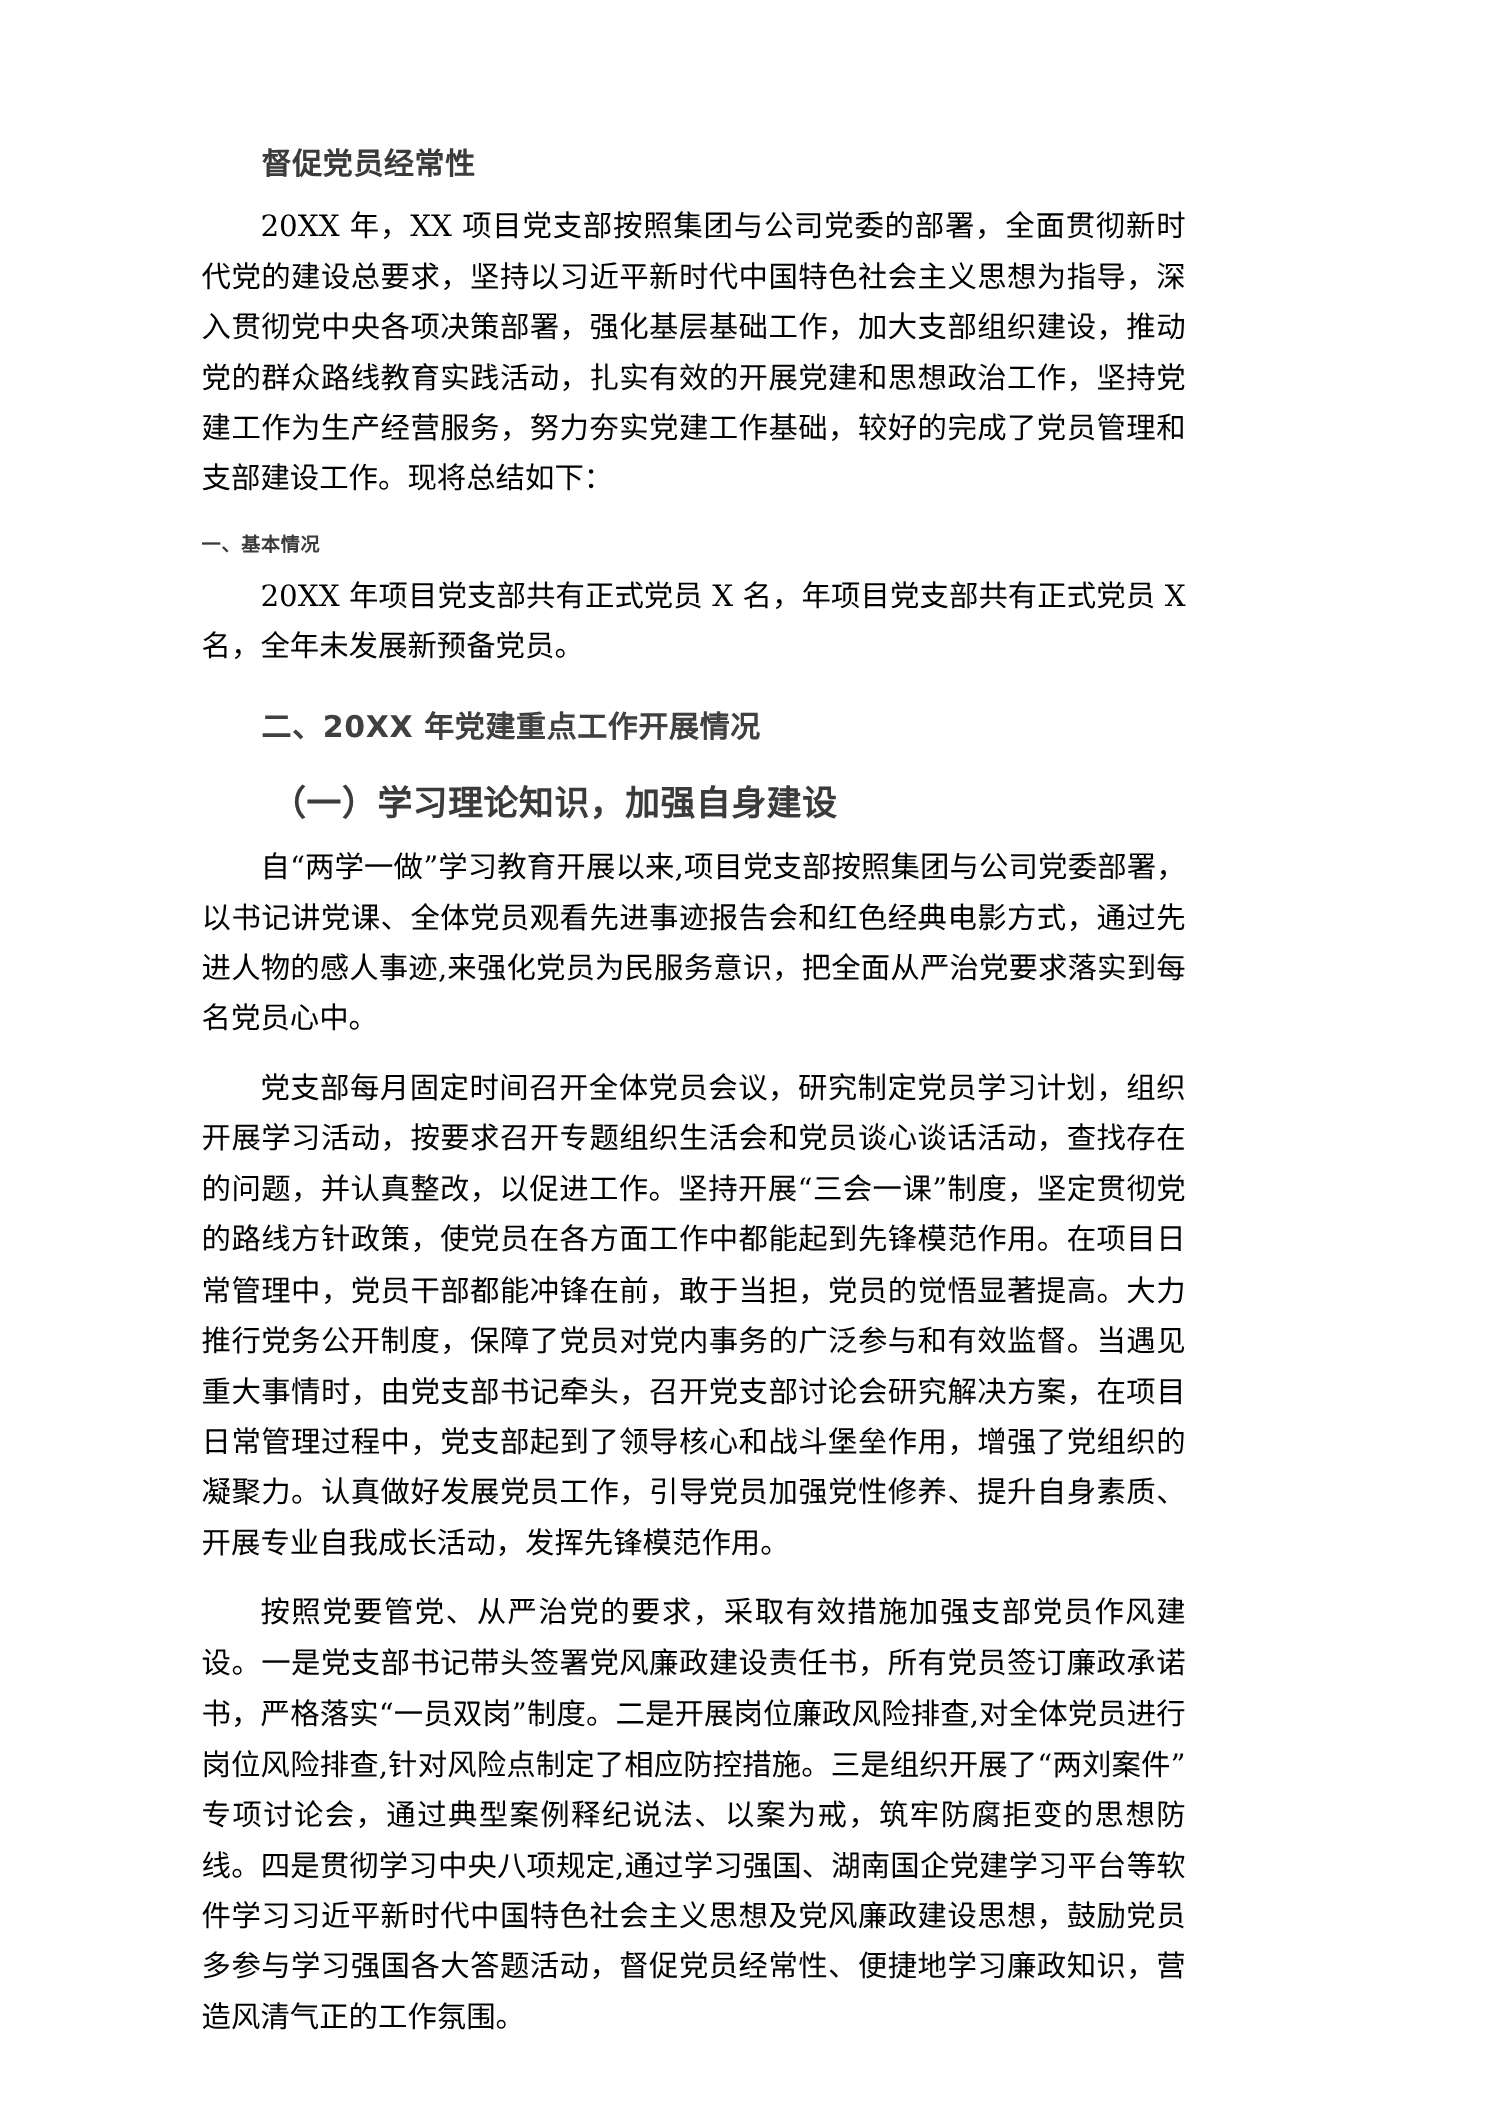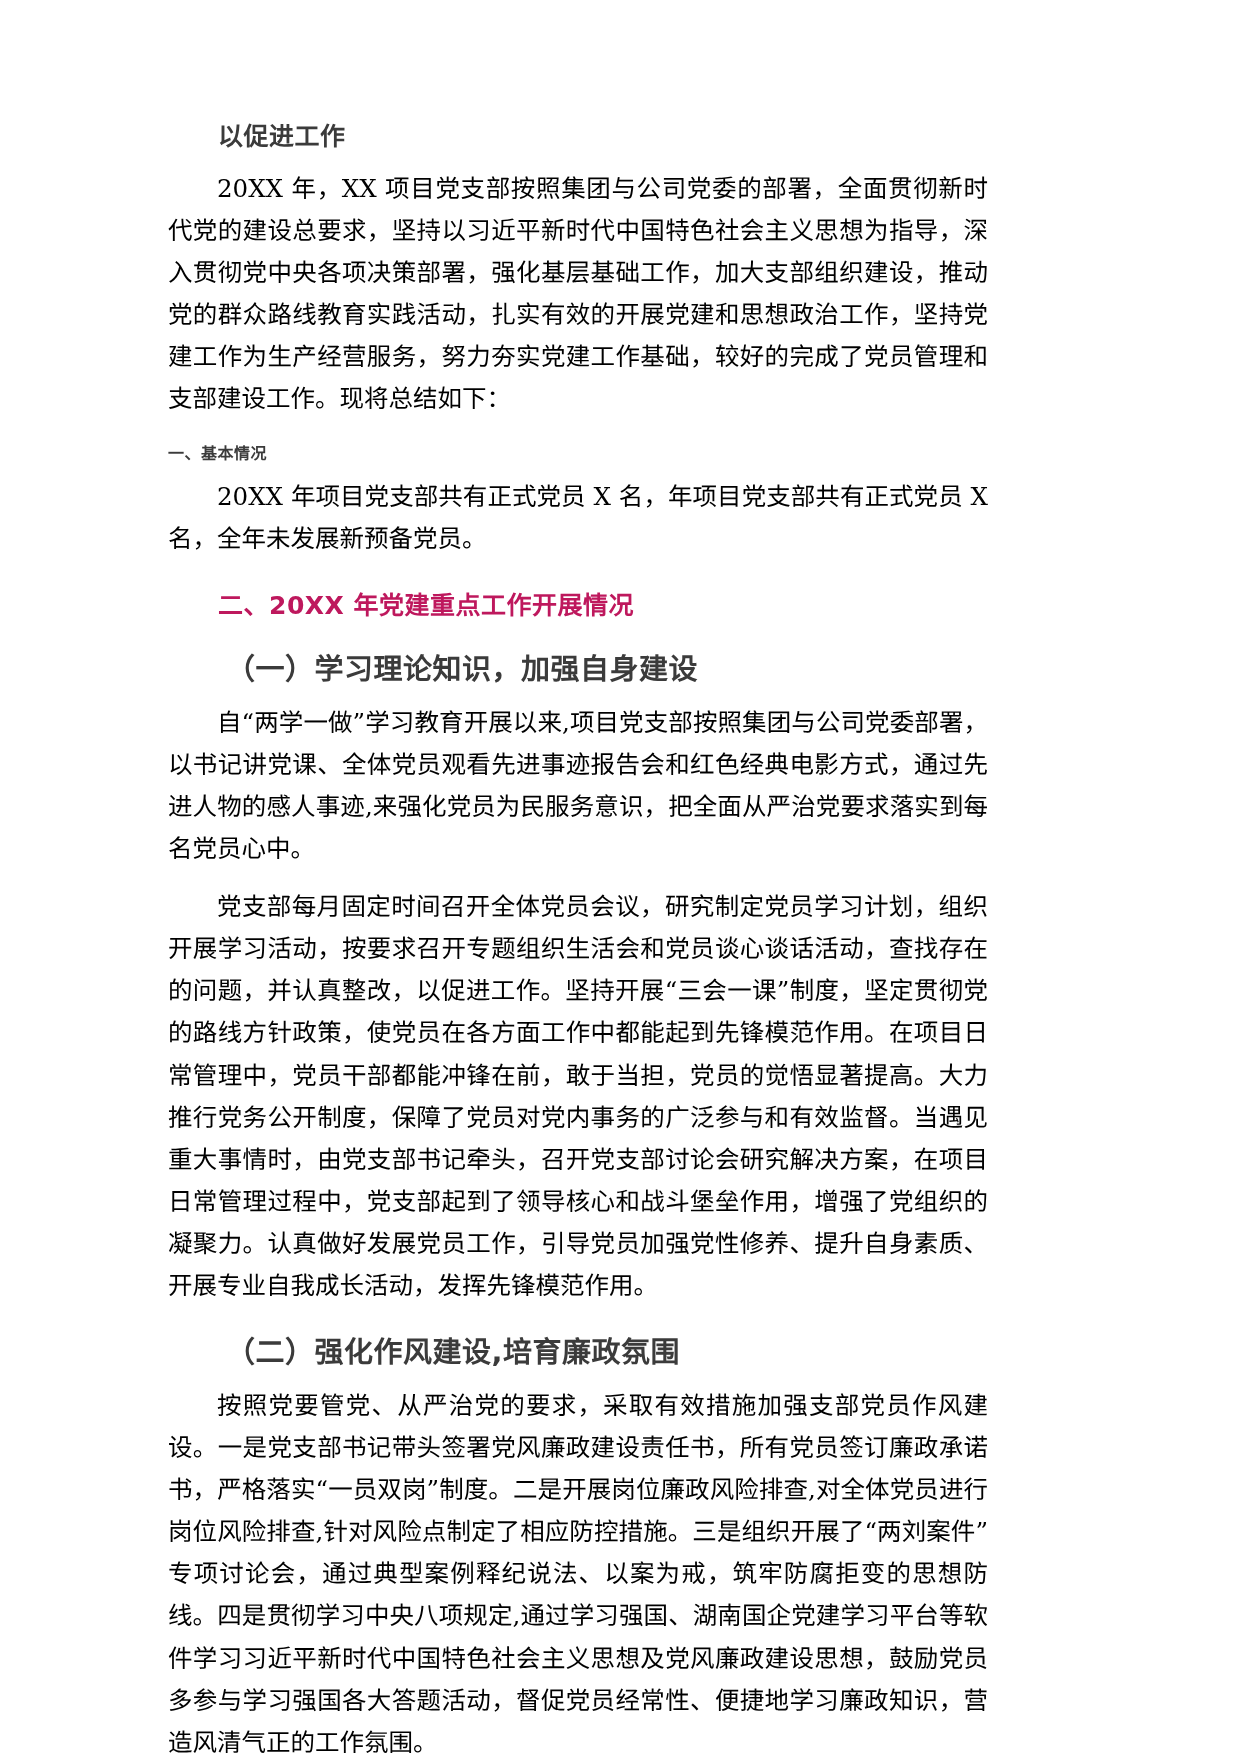--- a/index.html
+++ b/index.html
@@ -46,21 +46,21 @@
     letter-spacing: 0.5px;
     text-indent: 0;
     margin: 22px 0 10px 0;
   }
   
   .h1-indent {
     font-family: "DejaVu Sans", "Liberation Sans", sans-serif;
     font-weight: 700;
     font-size: 25px;
     line-height: 1.5;
-    color: #be185d;
+    color: #404040;
     letter-spacing: 0.5px;
     text-indent: 2em;
     margin: 26px 0 10px 0;
   }
   
   .h2 {
     font-family: "DejaVu Sans", "Liberation Sans", sans-serif;
     font-weight: 700;
     font-size: 29px;
     line-height: 1.5;
@@ -82,34 +82,33 @@
     letter-spacing: 0px;
   }
   .para:last-child { margin-bottom: 0; }
 </style>
 </head>
 <body>
 
 <div class="page">
   <div class="content">
 
-    <h1 class="doc-title">以促进工作</h1>
+    <h1 class="doc-title">督促党员经常性</h1>
 
     <p class="para">20XX 年，XX 项目党支部按照集团与公司党委的部署，全面贯彻新时代党的建设总要求，坚持以习近平新时代中国特色社会主义思想为指导，深入贯彻党中央各项决策部署，强化基层基础工作，加大支部组织建设，推动党的群众路线教育实践活动，扎实有效的开展党建和思想政治工作，坚持党建工作为生产经营服务，努力夯实党建工作基础，较好的完成了党员管理和支部建设工作。现将总结如下：</p>
 
     <h2 class="h1-flush">一、基本情况</h2>
 
     <p class="para">20XX 年项目党支部共有正式党员 X 名，年项目党支部共有正式党员 X 名，全年未发展新预备党员。</p>
 
     <h2 class="h1-indent">二、20XX 年党建重点工作开展情况</h2>
 
     <h3 class="h2">（一）学习理论知识，加强自身建设</h3>
 
     <p class="para">自“两学一做”学习教育开展以来,项目党支部按照集团与公司党委部署，以书记讲党课、全体党员观看先进事迹报告会和红色经典电影方式，通过先进人物的感人事迹,来强化党员为民服务意识，把全面从严治党要求落实到每名党员心中。</p>
 
     <p class="para">党支部每月固定时间召开全体党员会议，研究制定党员学习计划，组织开展学习活动，按要求召开专题组织生活会和党员谈心谈话活动，查找存在的问题，并认真整改，以促进工作。坚持开展“三会一课”制度，坚定贯彻党的路线方针政策，使党员在各方面工作中都能起到先锋模范作用。在项目日常管理中，党员干部都能冲锋在前，敢于当担，党员的觉悟显著提高。大力推行党务公开制度，保障了党员对党内事务的广泛参与和有效监督。当遇见重大事情时，由党支部书记牵头，召开党支部讨论会研究解决方案，在项目日常管理过程中，党支部起到了领导核心和战斗堡垒作用，增强了党组织的凝聚力。认真做好发展党员工作，引导党员加强党性修养、提升自身素质、开展专业自我成长活动，发挥先锋模范作用。</p>
 
-    <h3 class="h2">（二）强化作风建设,培育廉政氛围</h3>
 
     <p class="para">按照党要管党、从严治党的要求，采取有效措施加强支部党员作风建设。一是党支部书记带头签署党风廉政建设责任书，所有党员签订廉政承诺书，严格落实“一员双岗”制度。二是开展岗位廉政风险排查,对全体党员进行岗位风险排查,针对风险点制定了相应防控措施。三是组织开展了“两刘案件”专项讨论会，通过典型案例释纪说法、以案为戒，筑牢防腐拒变的思想防线。四是贯彻学习中央八项规定,通过学习强国、湖南国企党建学习平台等软件学习习近平新时代中国特色社会主义思想及党风廉政建设思想，鼓励党员多参与学习强国各大答题活动，督促党员经常性、便捷地学习廉政知识，营造风清气正的工作氛围。</p>
 
   </div>
 </div>
 
 </body></html>

